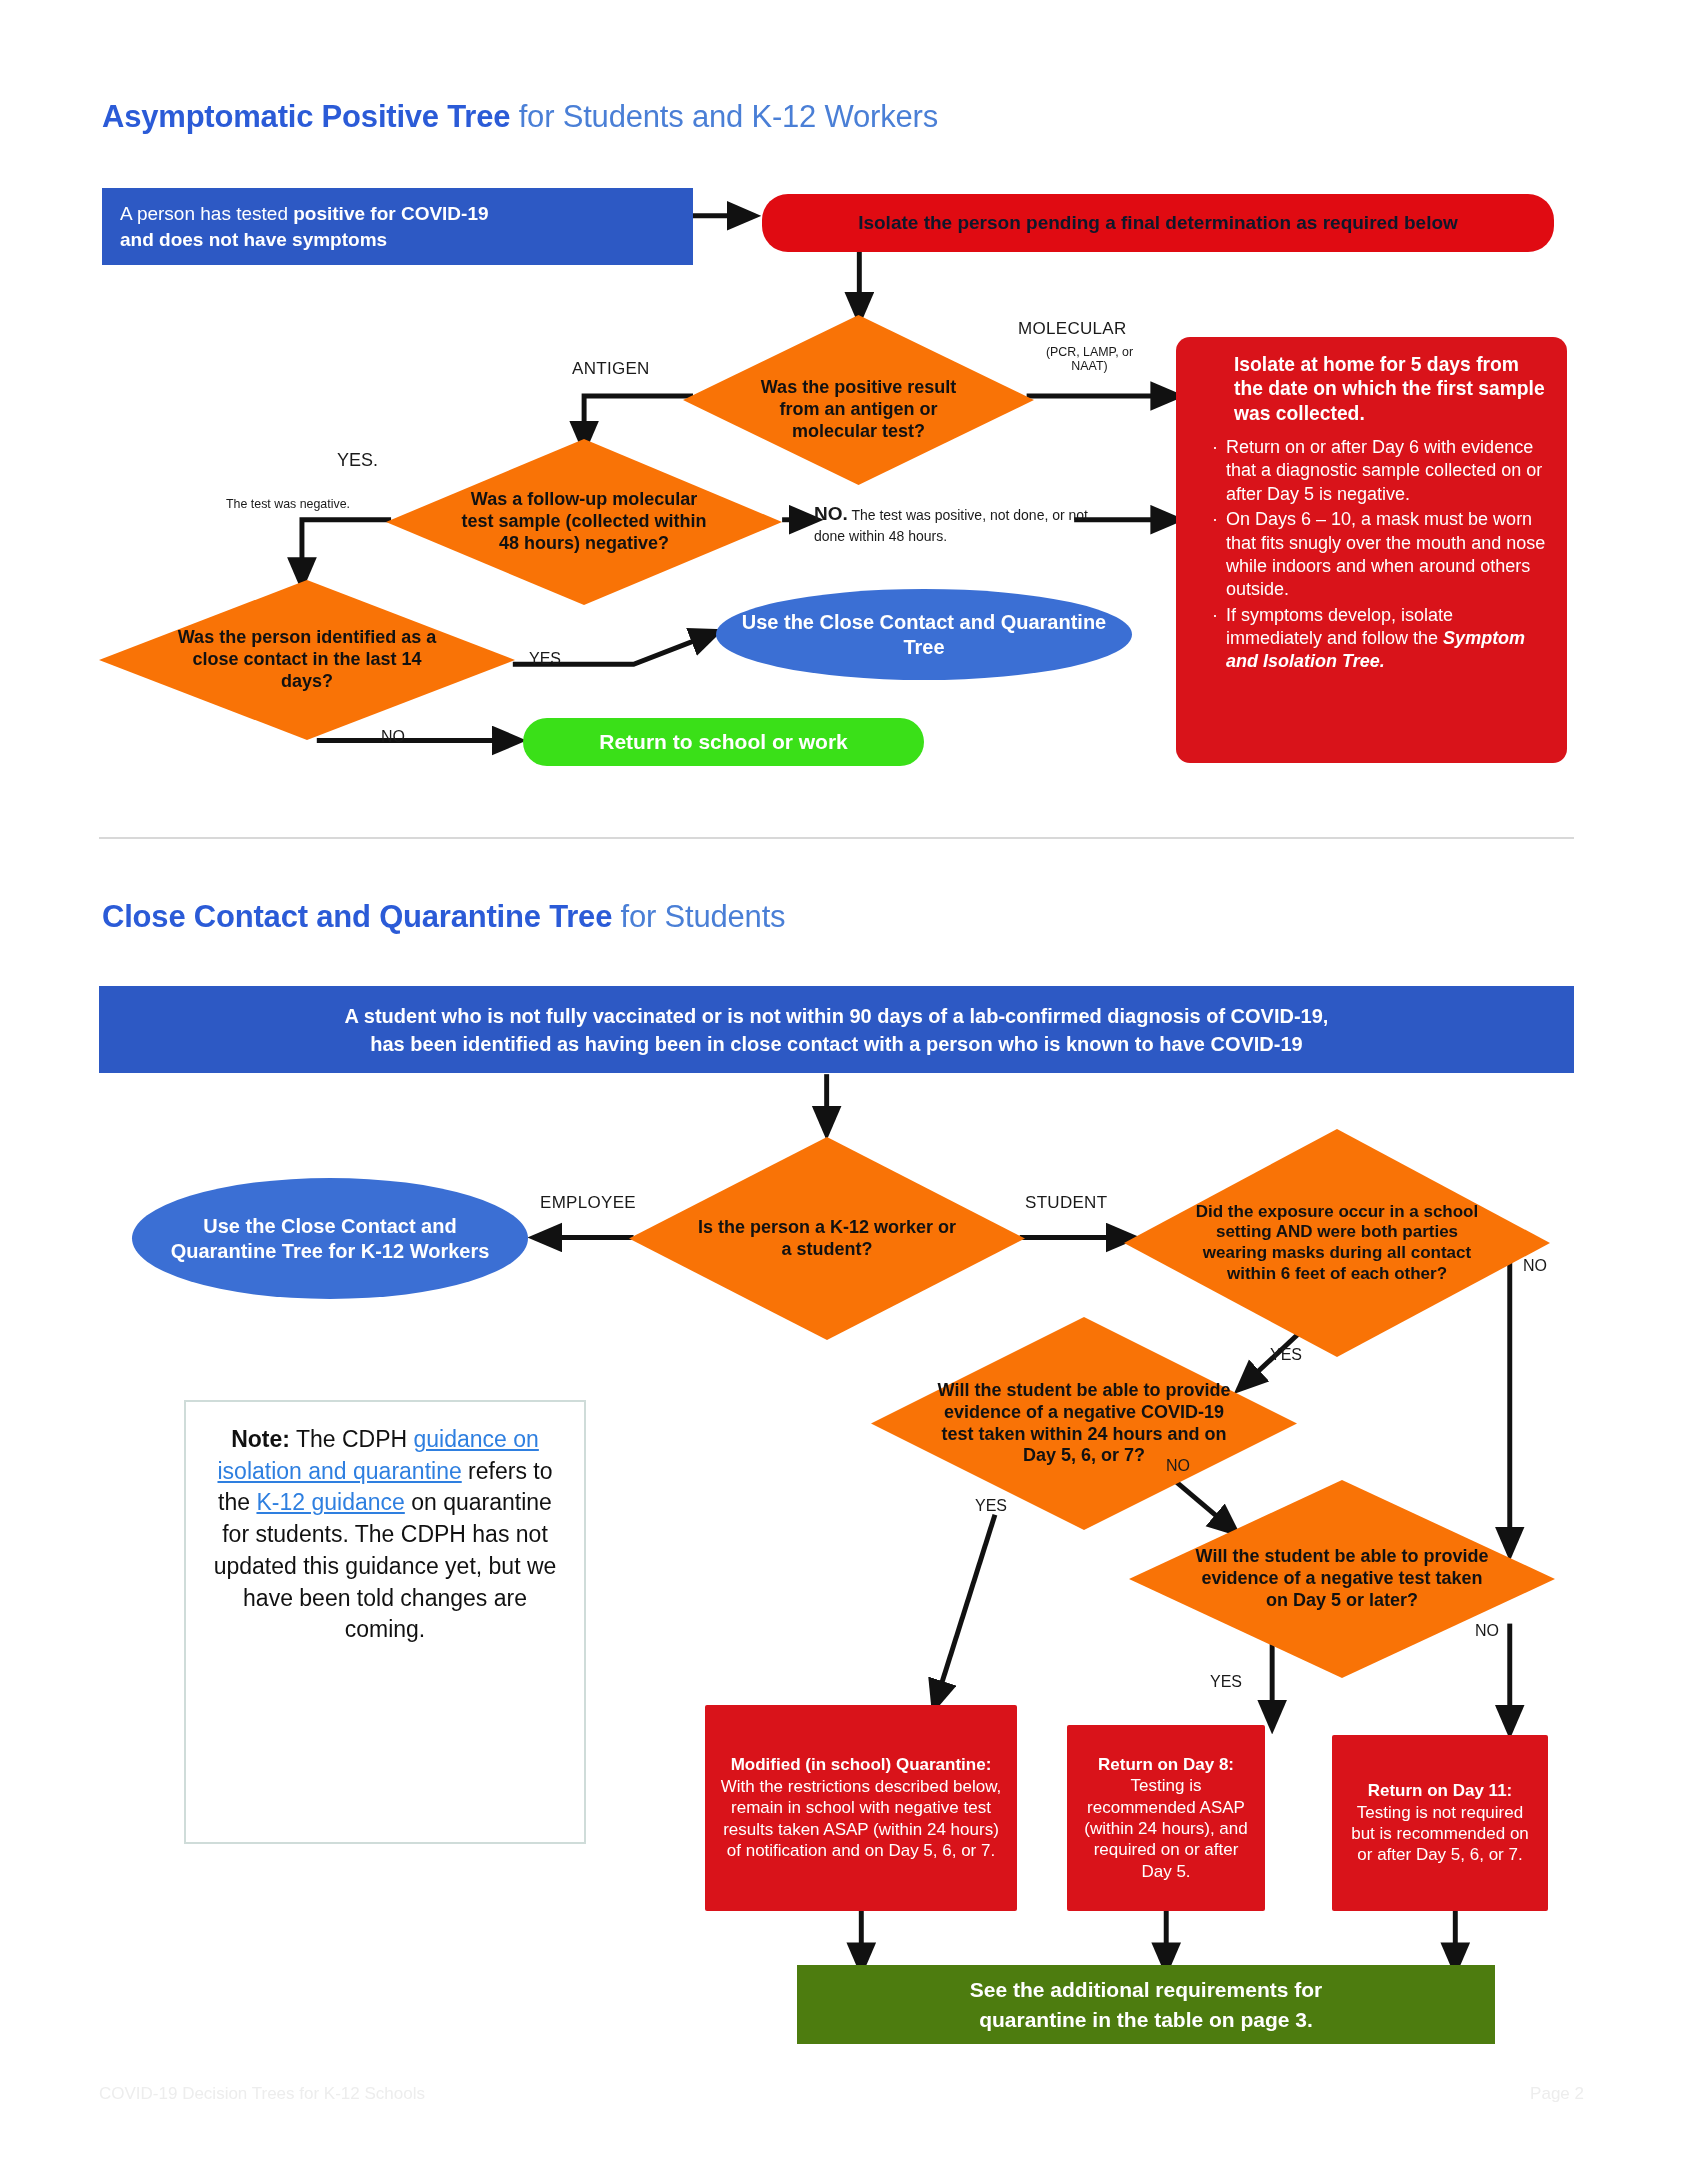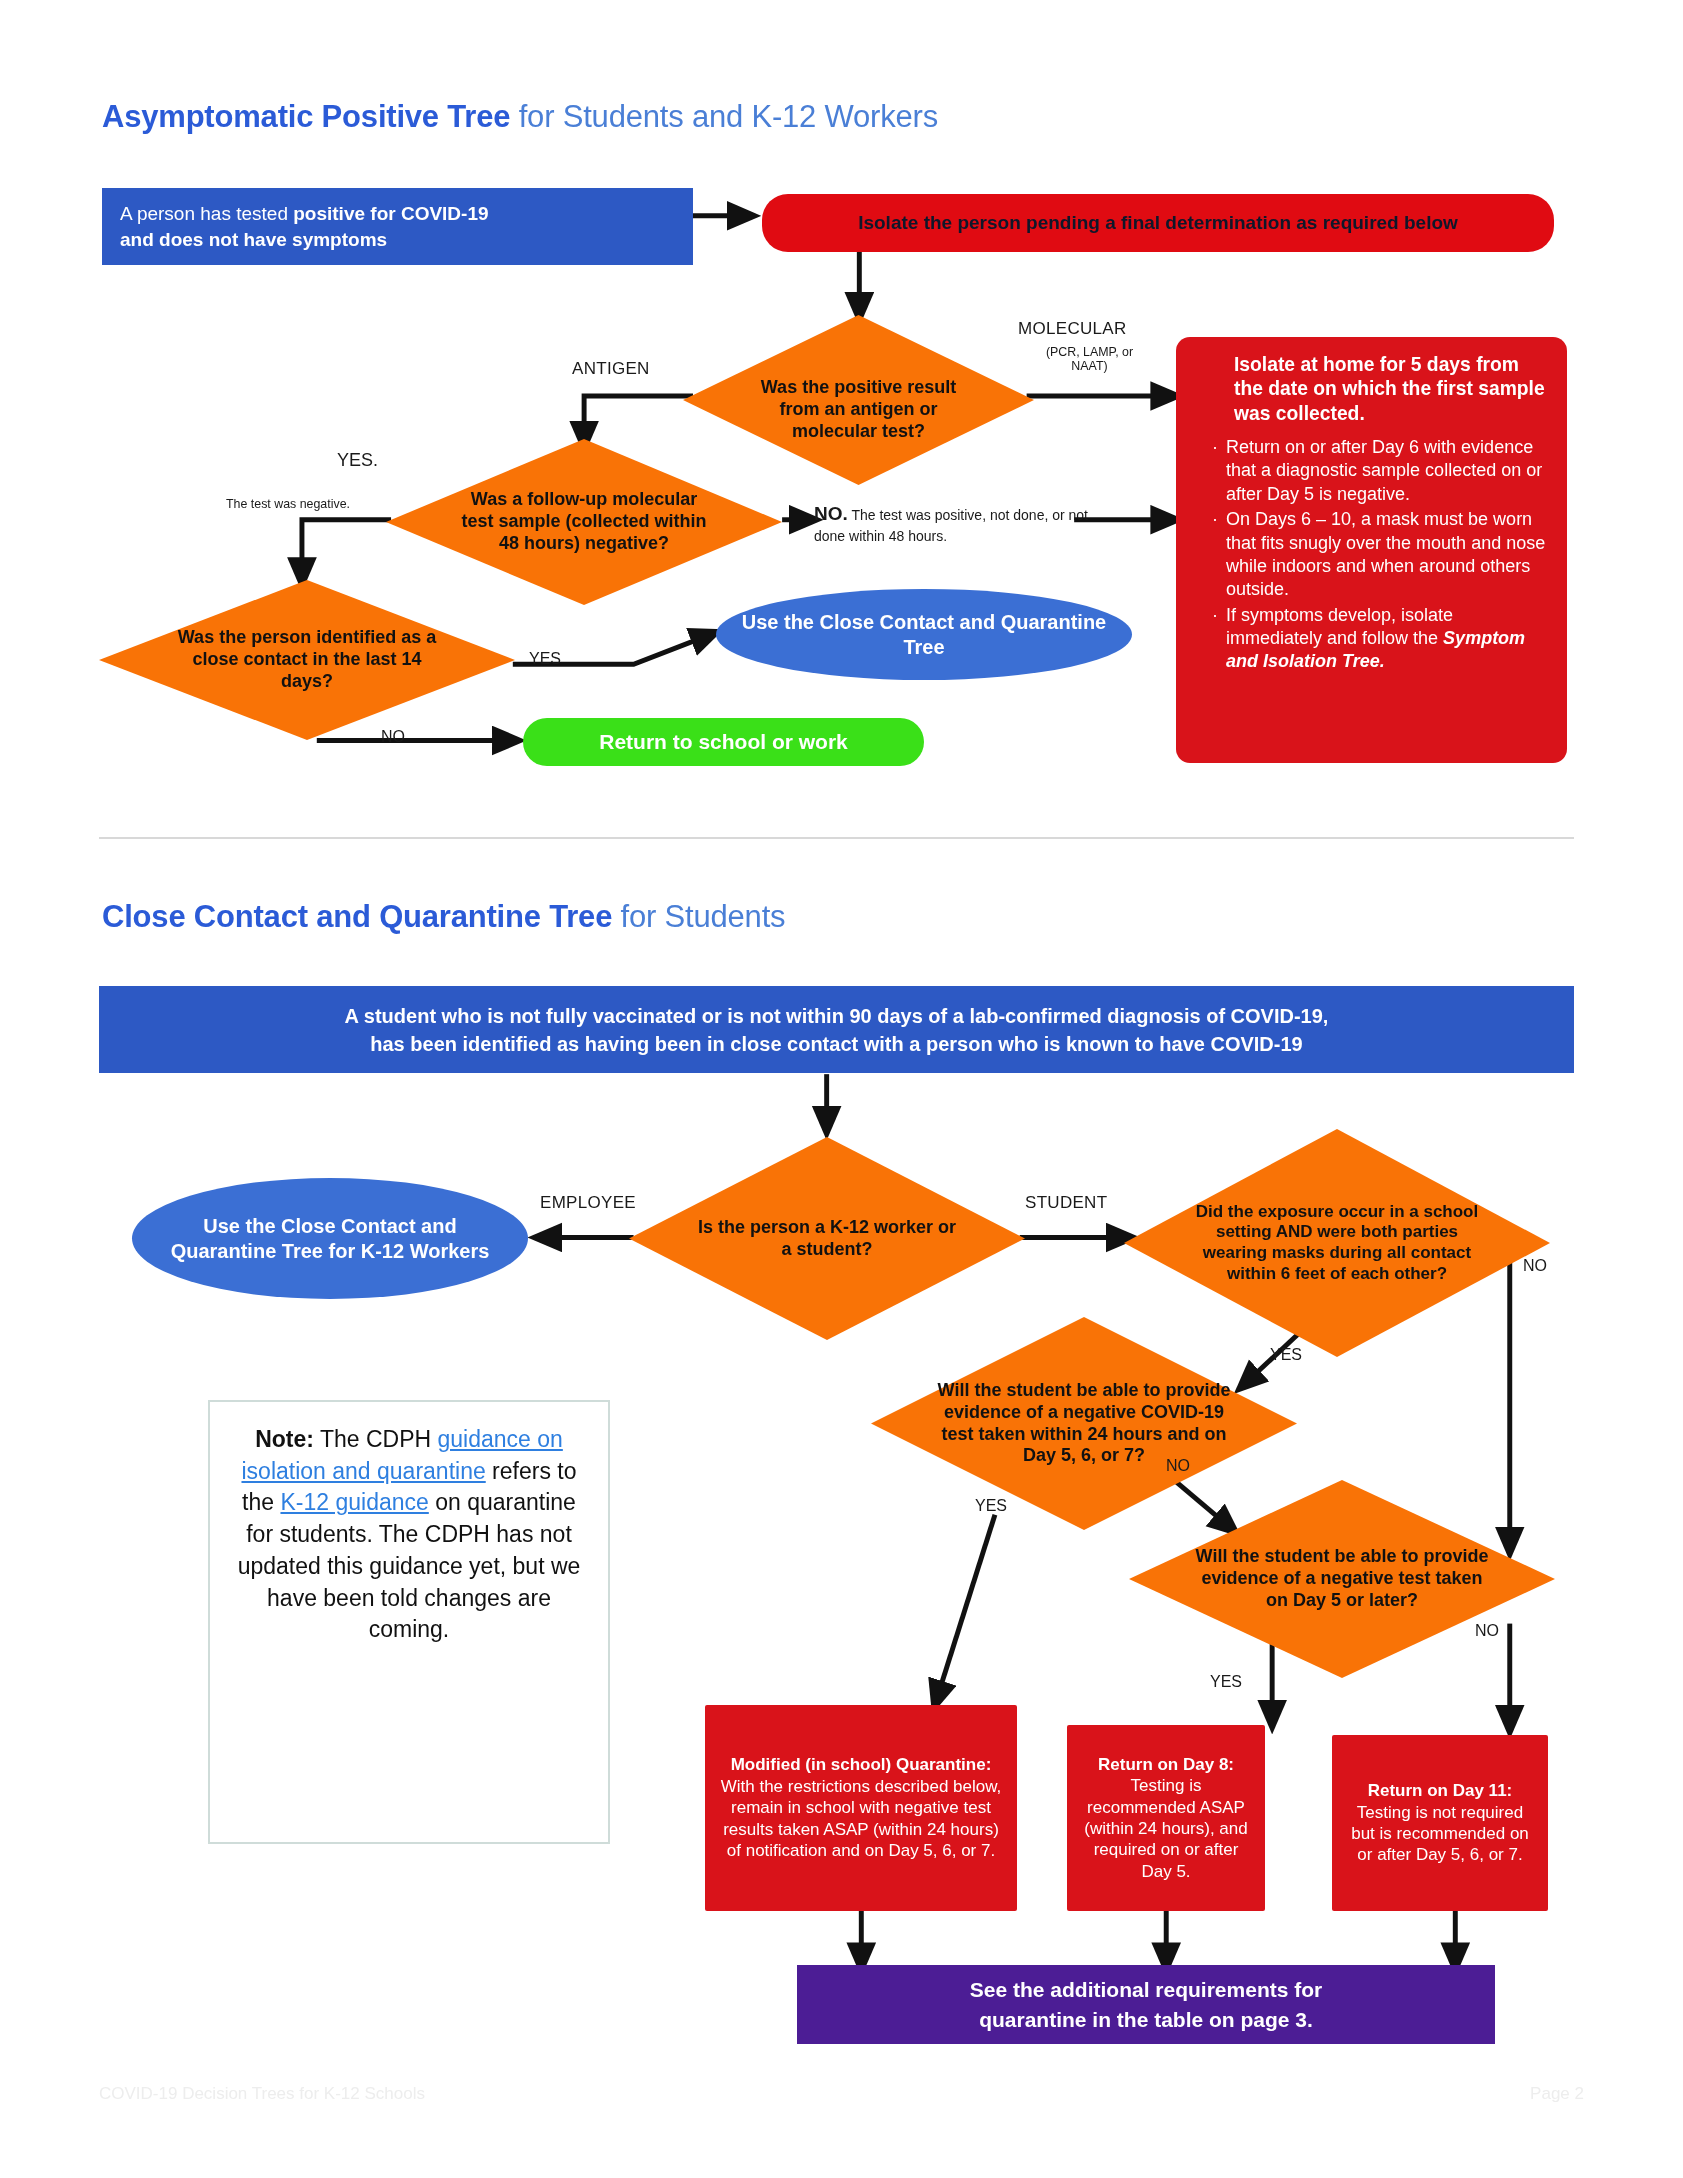--- a/index.html
+++ b/index.html
@@ -49,21 +49,21 @@
     background:#3b6fd4;color:#fff;border-radius:50%;
     font-size:20px;font-weight:bold;line-height:1.25;padding:10px 22px;
   }
   .box-red{
     background:#d9131a;color:#fff;border-radius:14px;
     font-size:18px;line-height:1.3;padding:16px 18px;
     flex-direction:column;justify-content:flex-start;
   }
   .box-red .hdr{font-weight:bold;margin-left:40px;}
   .box-teal{
-    background:#4c1d95;color:#ffffff;font-size:21px;font-weight:bold;
+    background:#4d7c0f;color:#ffffff;font-size:21px;font-weight:bold;
     line-height:1.4;padding:18px 20px;text-align:left;
   }
   .box-red-sm{
     background:#d9131a;color:#fff;border-radius:2px;
     font-size:17px;line-height:1.26;padding:12px 12px;
     flex-direction:column;justify-content:center;
   }
   .box-red-sm .hdr{font-weight:bold;}
 
   
@@ -256,21 +256,21 @@
   <div class="elabel" style="left:1166px;top:1457px;">NO</div>
   <div class="elabel" style="left:975px;top:1497px;">YES</div>
 
   <div class="diamond" style="left:1129px;top:1480px;width:426px;height:198px;">
     <span class="dshape"></span>
     <span class="dtext" style="max-width:297px;">Will the student be able to provide evidence of a negative test taken on Day 5 or later?</span>
   </div>
   <div class="elabel" style="left:1475px;top:1622px;">NO</div>
   <div class="elabel" style="left:1210px;top:1673px;">YES</div>
 
-  <div class="note-box" style="left:208px;top:1400px;width:402px;height:444px;">
+  <div class="note-box" style="left:184px;top:1400px;width:402px;height:444px;">
     <b>Note:</b><span> The CDPH </span><a href="#">guidance on isolation and quarantine</a><span> refers to the </span><a href="#">K-12 guidance</a><span> on quarantine for students. The CDPH has not updated this guidance yet, but we have been told changes are coming.</span>
   </div>
 
   <div class="node box-red-sm" style="left:705px;top:1705px;width:312px;height:206px;">
     <div class="hdr">Modified (in school) Quarantine:</div>
     <div>With the restrictions described below, remain in school with negative test results taken ASAP (within 24 hours) of notification and on Day 5, 6, or 7.</div>
   </div>
 
   <div class="node box-red-sm" style="left:1067px;top:1725px;width:198px;height:186px;">
     <div class="hdr">Return on Day 8:</div>

